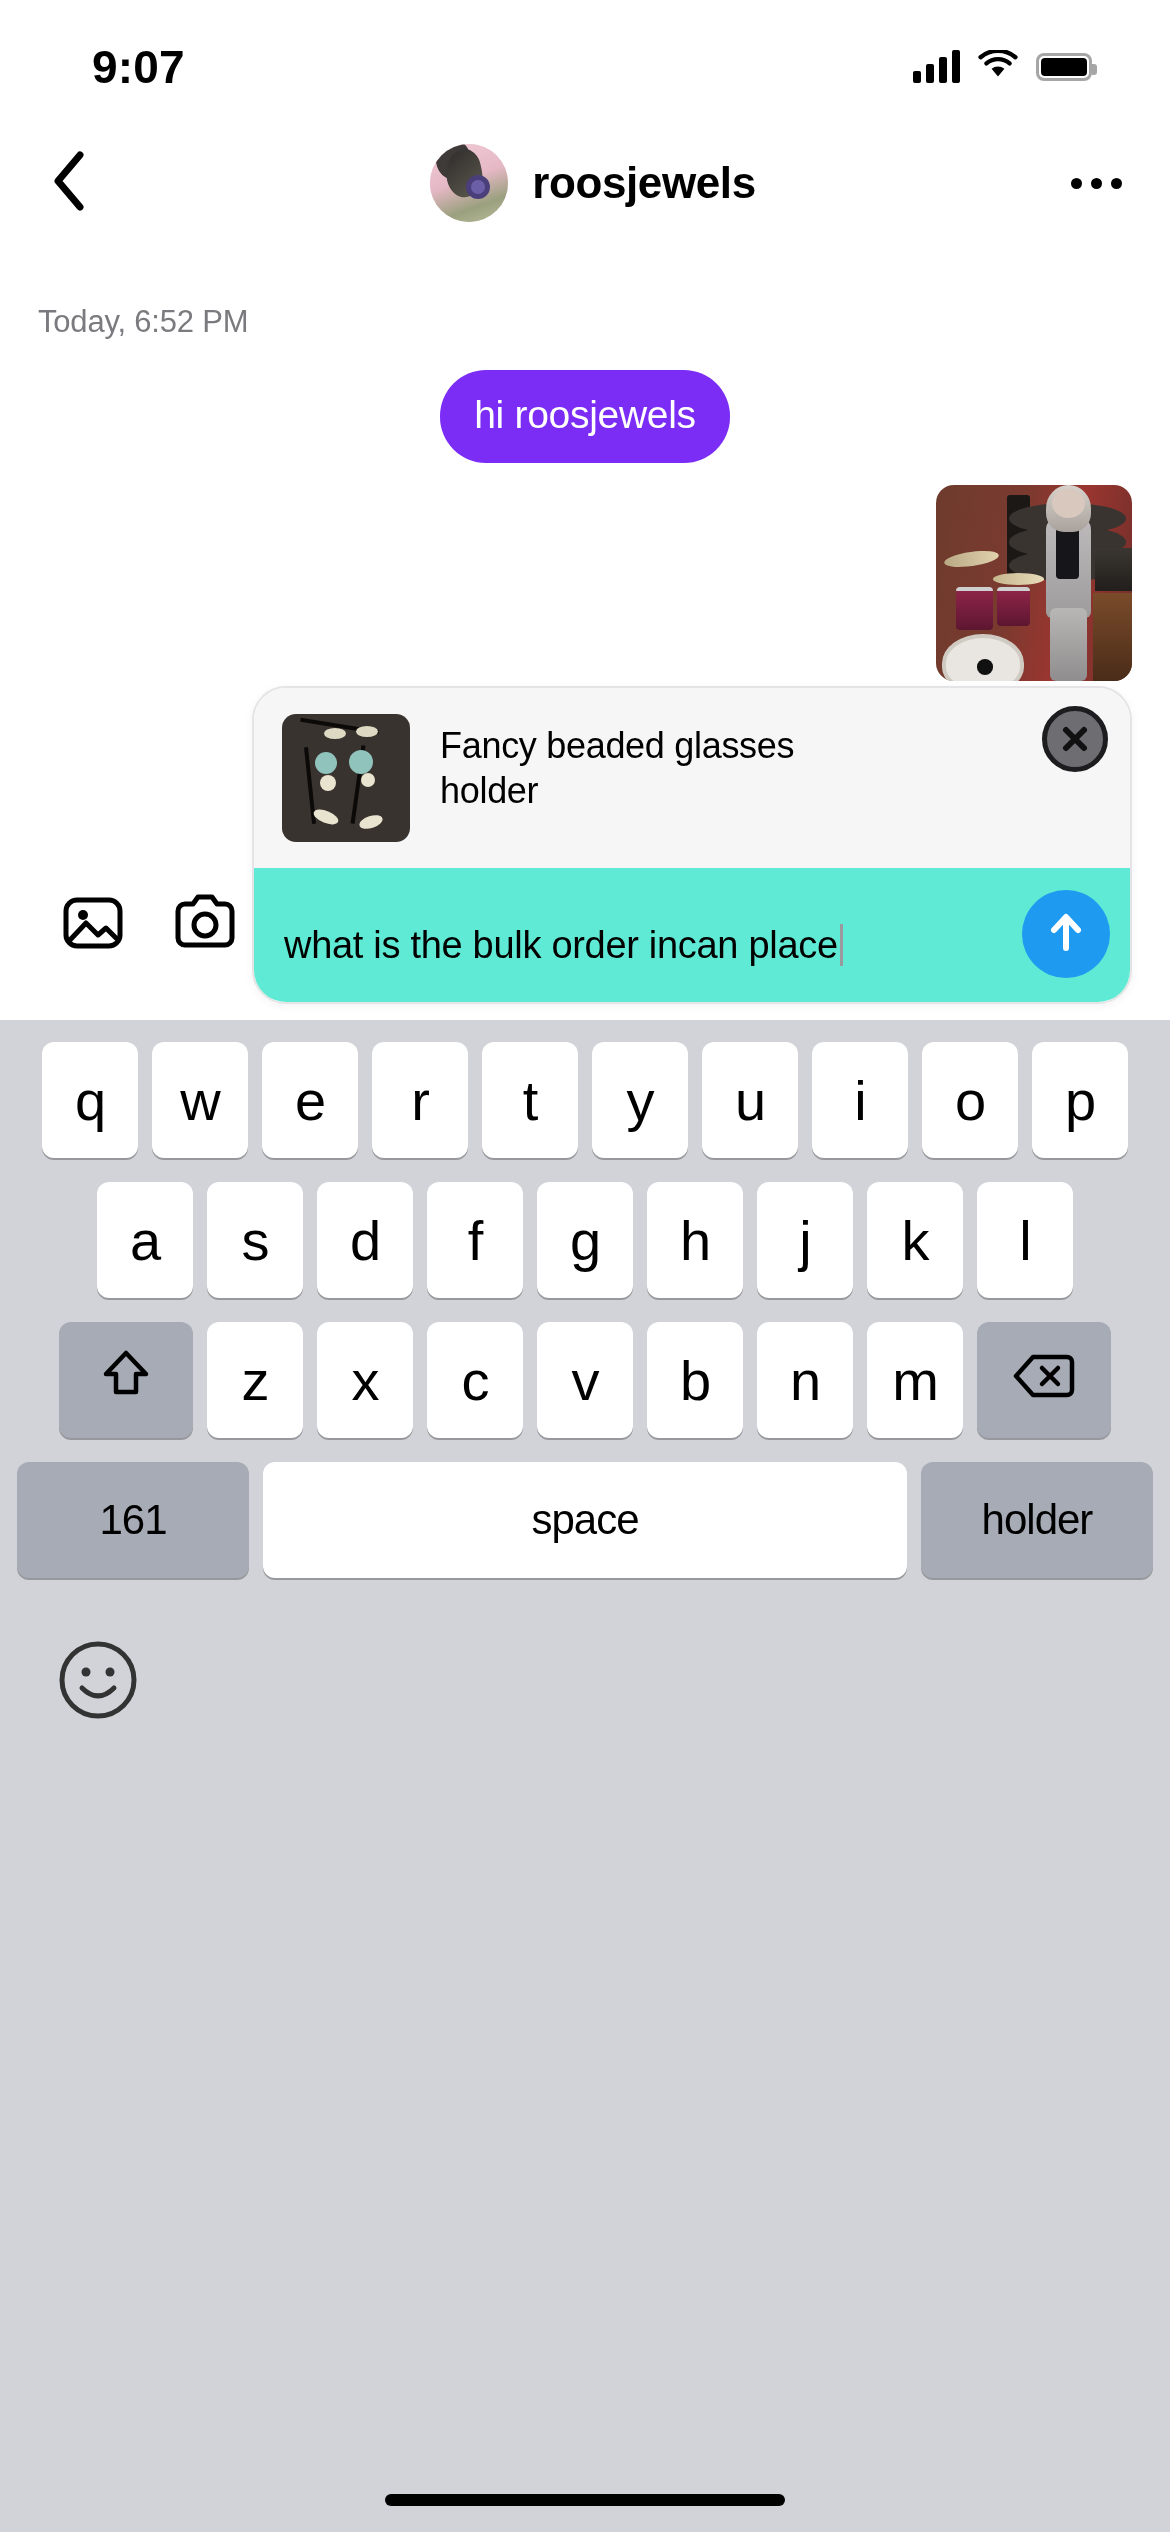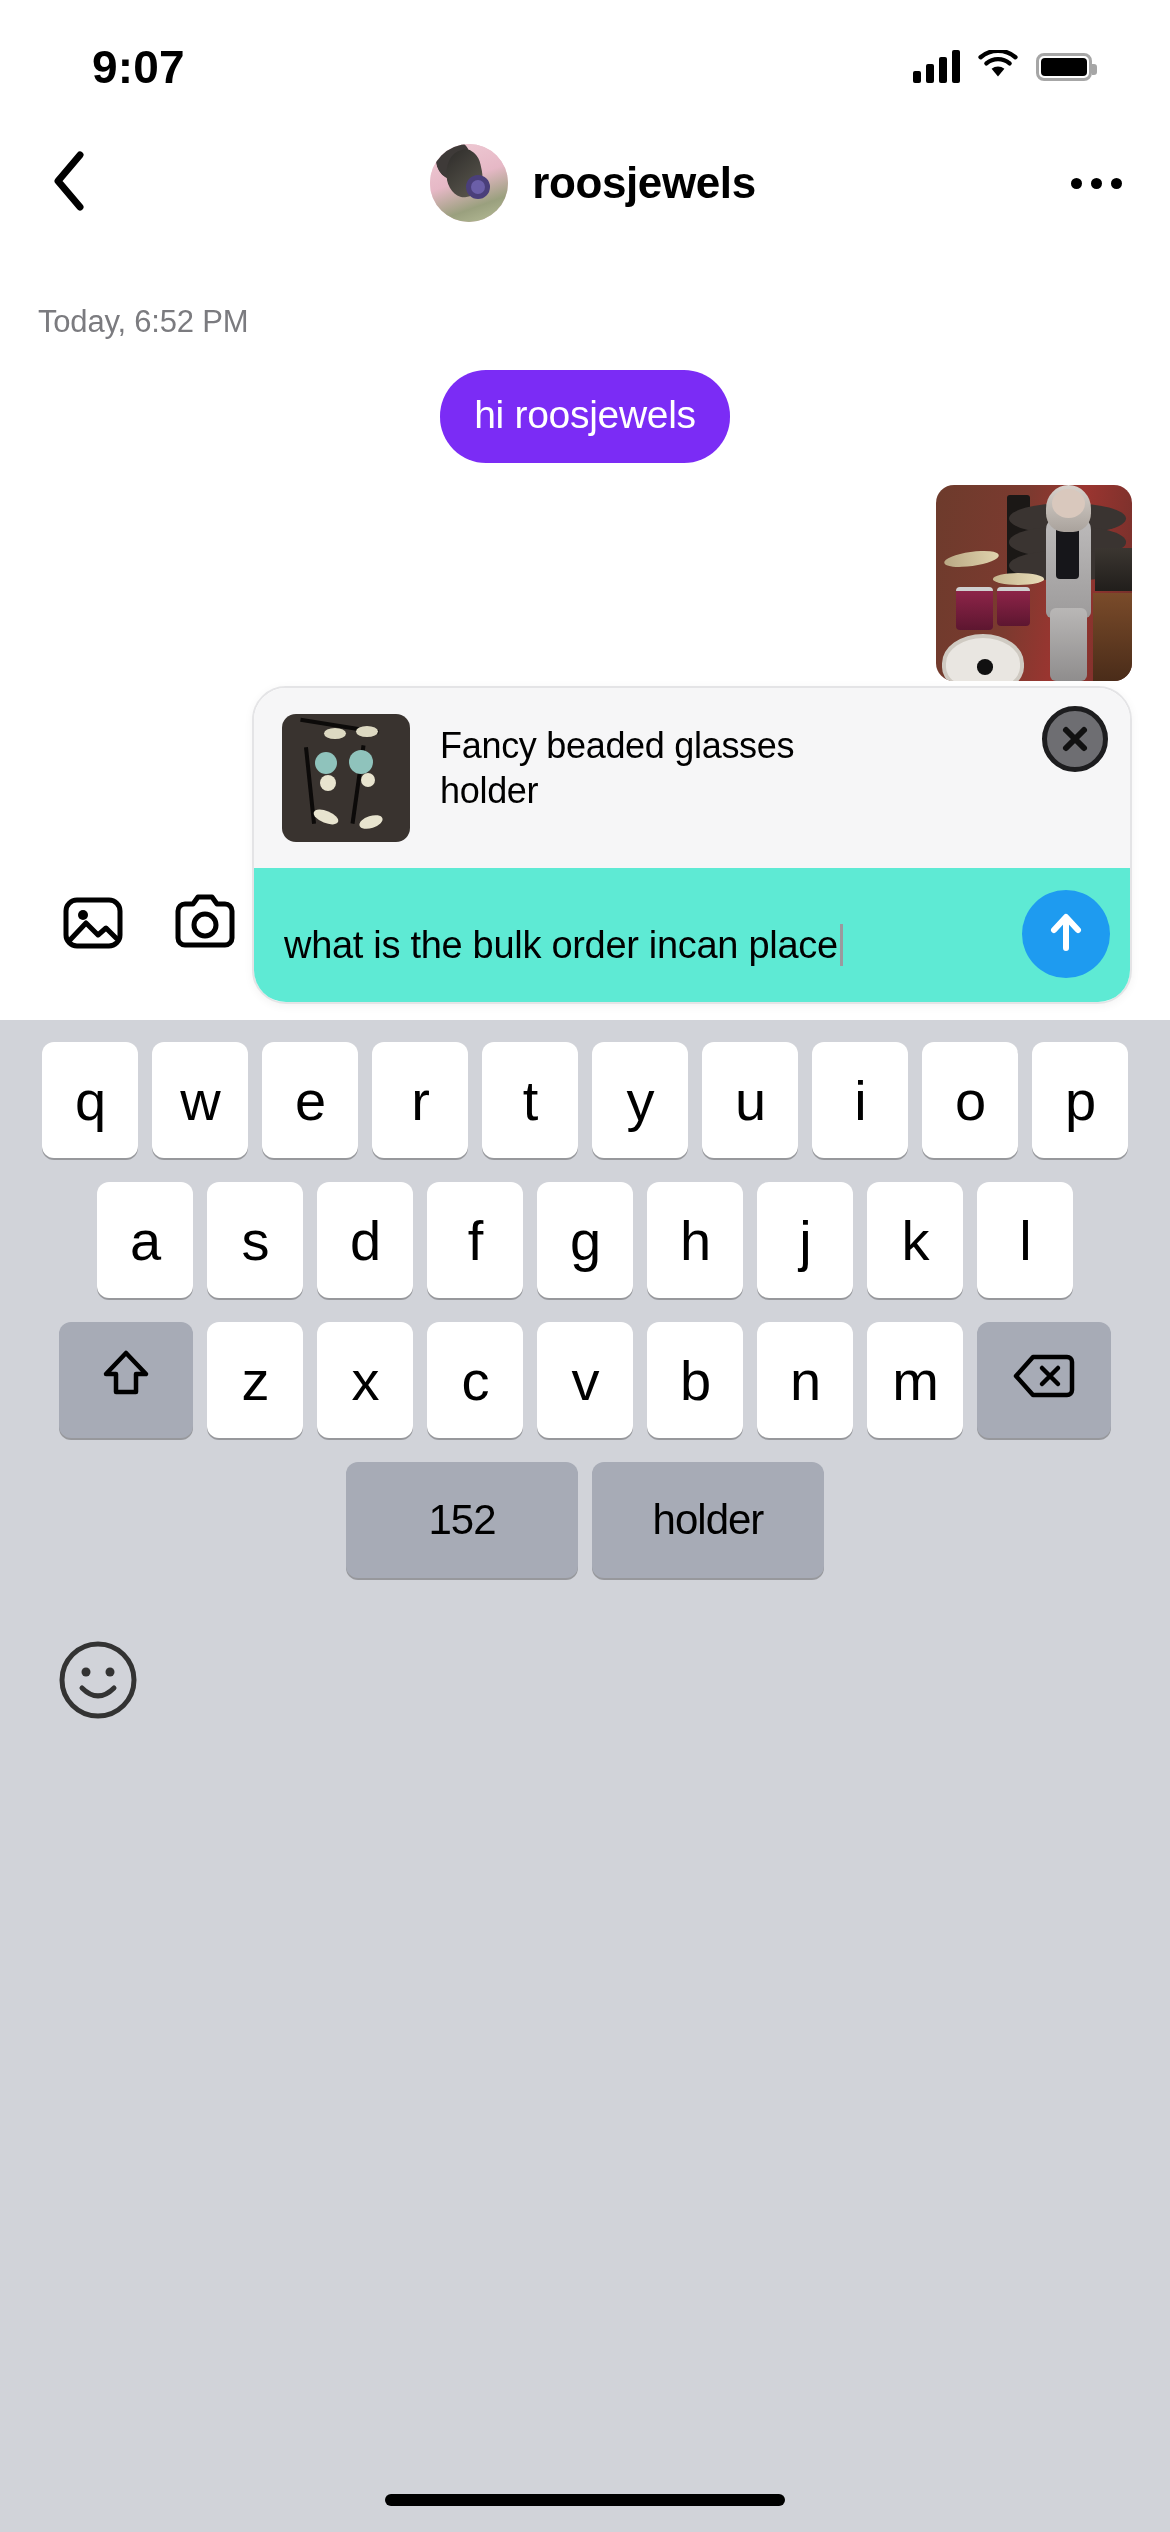--- a/index.html
+++ b/index.html
@@ -397,21 +397,22 @@
       <div class="key mod">
         <span>
           <svg width="62" height="48" viewBox="0 0 62 48">
             <path d="M20 5 H54 a5 5 0 0 1 5 5 v28 a5 5 0 0 1 -5 5 H20 L3 24 Z" stroke="#000" stroke-width="4.5" fill="none" stroke-linejoin="round"></path>
             <path d="M29 16 L45 32 M45 16 L29 32" stroke="#000" stroke-width="4.5" stroke-linecap="round"></path>
           </svg>
         </span>
       </div>
     </div>
     <div class="kb-row r4">
-      <div class="key wide123">152</div>
+      <div class="key wide123">161</div>
+      <div class="key space">space</div>
       <div class="key return">holder</div>
     </div>
   </div>
 
   <div class="kb-bottom">
     <div class="emoji-key">
       <span>
         <svg width="84" height="84" viewBox="0 0 84 84">
           <circle cx="42" cy="42" r="36" stroke="#333" stroke-width="5" fill="none"></circle>
           <circle cx="30" cy="34" r="4.5" fill="#333"></circle>

